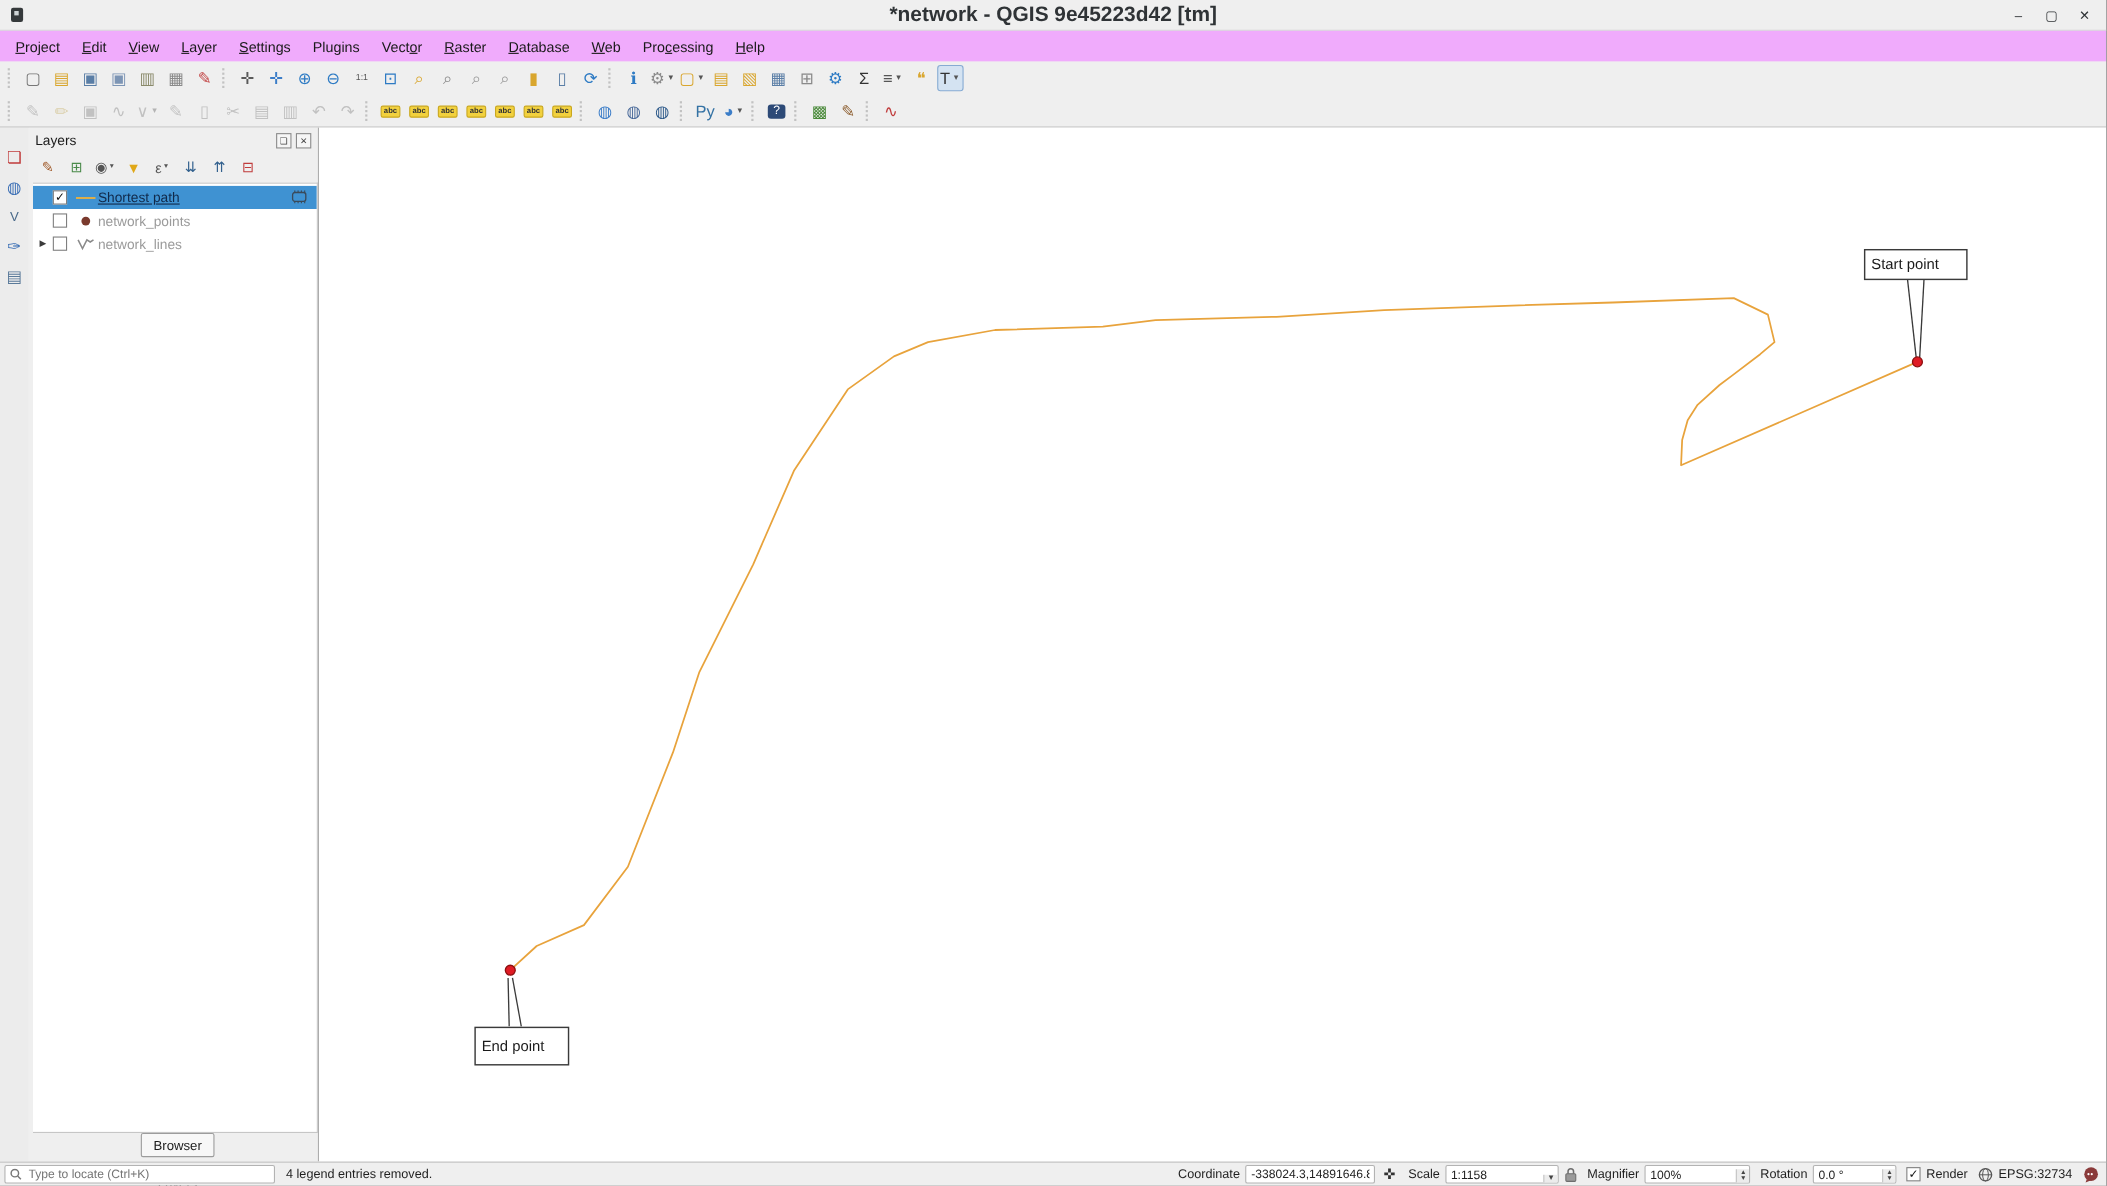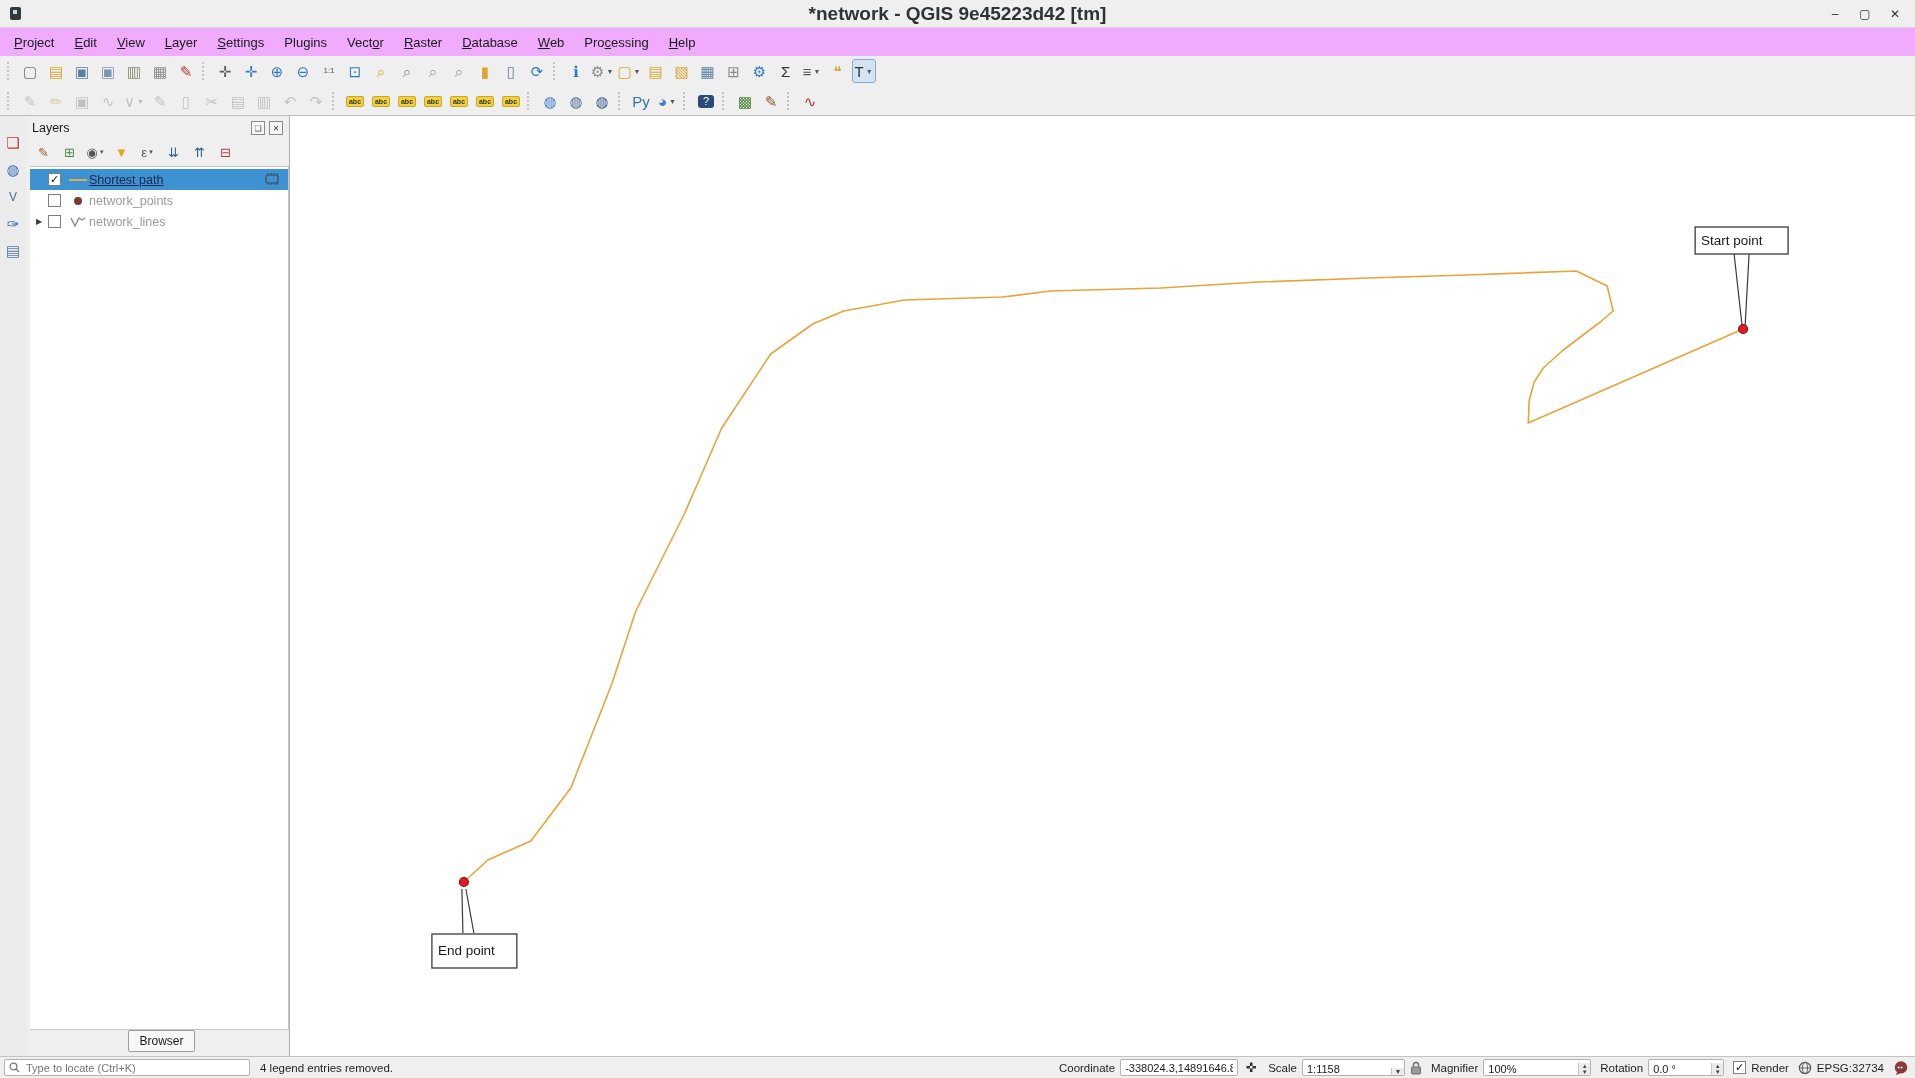--- a/index.html
+++ b/index.html
@@ -475,21 +475,21 @@
         <span class="sb-arrow">▼</span>
       </div>
       <svg width="12" height="14" viewBox="0 0 12 14">
         <rect x="1.5" y="6" width="9" height="7" rx="1" fill="#9a9a9a" stroke="#6e6e6e"></rect>
         <path d="M3.5 6 V4 a2.5 2.5 0 0 1 5 0 V6" fill="none" stroke="#6e6e6e" stroke-width="1.4"></path>
       </svg>
     </div>
 
     <div class="sb-group">
       <span class="sb-label">Magnifier</span>
-      <div class="sb-widget" style="width:108px">
+      <div class="sb-widget" style="width:96px">
         <input type="text" value="100%" style="">
         <span class="sb-spin">
             <span>▲</span>
             <span>▼</span>
           </span>
       </div>
     </div>
 
     <div class="sb-group">
       <span class="sb-label">Rotation</span>

